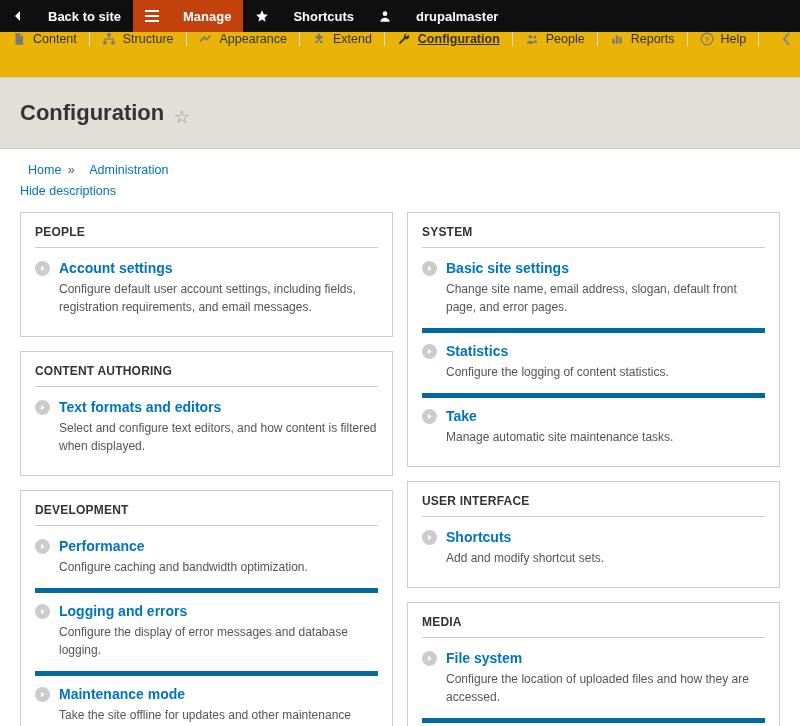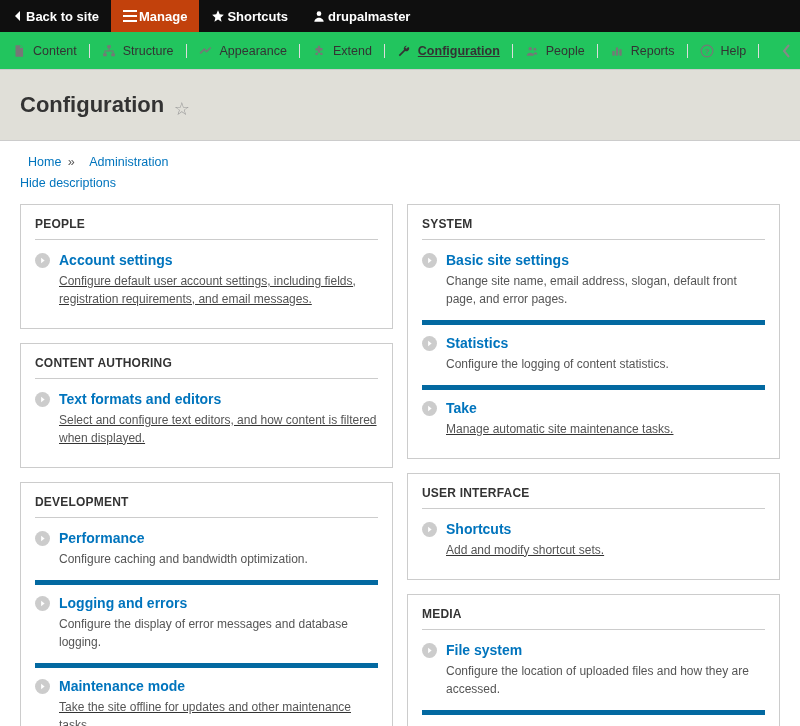--- a/index.html
+++ b/index.html
@@ -1,24 +1,24 @@
 <!DOCTYPE html>
 <html><head>
 <meta charset="utf-8">
 <style>
 * { box-sizing: border-box; margin: 0; padding: 0; }
 body { font-family: "Lucida Grande", Verdana, sans-serif; font-size: 13px; color: #333; background: #fff; width: 800px; overflow: hidden; }
 
 .topbar { background: #0f0f0f; height: 32px; display: flex; align-items: stretch; color: #fff; }
-.topbar-item { display: flex; align-items: center; padding: 0 12px; font-size: 13px; cursor: pointer; gap: 2px; }
+.topbar-item { display: flex; align-items: center; padding: 0 12px; font-size: 13px; cursor: pointer; gap: 24px; }
 .topbar-item.active { background: #c2410c; }
 .topbar-item .lbl { font-weight: bold; }
 .topbar svg { fill: #fff; }
 
-.adminbar { background: #22c55e; height: 38px; display: flex; align-items: center; border-bottom: 1px solid #ccc; }
+.adminbar { background: #eab308; height: 46px; display: flex; align-items: flex-start; border-bottom: 1px solid #ccc; }
 .adminbar-item { display: flex; align-items: center; padding: 0 12px; font-size: 12.5px; gap: 7px; border-right: 1px solid #ddd; cursor: pointer; color: #333; }
 .adminbar-item.active { font-weight: bold; text-decoration: underline; }
 .adminbar-item svg { fill: #777; }
 .adminbar-item.active svg { fill: #333; }
 .adminbar .spacer { flex: 1; border-right: 1px solid #ddd; }
 .adminbar-side { display: flex; align-items: center; padding: 0 8px; color: #888; font-size: 16px; }
 
 .titlearea { background: #e0dfd8; padding: 22px 20px 20px; border-bottom: 1px solid #ccc; }
 .titlearea h1 { font-size: 22px; font-weight: bold; color: #333; display: inline-block; }
 .star { margin-left: 6px; color: #999; font-size: 18px; vertical-align: middle; }
@@ -28,21 +28,21 @@
 .breadcrumb a { color: #0074bd; text-decoration: none; margin-left: 8px; }
 .breadcrumb .sep { color: #555; margin: 0 3px; }
 .hide-desc { color: #0074bd; text-decoration: none; font-size: 12.5px; display: inline-block; margin-bottom: 14px; }
 
 .cols { display: flex; gap: 14px; align-items: flex-start; }
 .col { flex: 1; display: flex; flex-direction: column; gap: 14px; }
 
 .panel { border: 1px solid #ccc; padding: 12px 14px 8px; }
 .panel h3 { font-size: 12px; font-weight: bold; color: #333; text-transform: uppercase; padding-bottom: 8px; border-bottom: 1px solid #ccc; margin-bottom: 2px; letter-spacing: 0.2px; }
 .entry { padding: 10px 0 12px 24px; border-bottom: 5px solid #0369a1; position: relative; }
-.entry:last-child { border-bottom: none; text-decoration: underline; }
+.entry:last-child { border-bottom: none; }
 .entry .bullet { position: absolute; left: 0; top: 11px; width: 15px; height: 15px; border-radius: 50%; background: #ccc; display: flex; align-items: center; justify-content: center; }
 .entry .bullet svg { fill: #fff; width: 7px; height: 7px; }
 .entry a { color: #0074bd; font-weight: bold; font-size: 14px; text-decoration: none; display: inline-block; margin-bottom: 4px; }
 .entry .desc { font-size: 12px; color: #555; line-height: 1.5; }
 </style>
 </head>
 <body>
 
 <div class="topbar">
   <div class="topbar-item">

